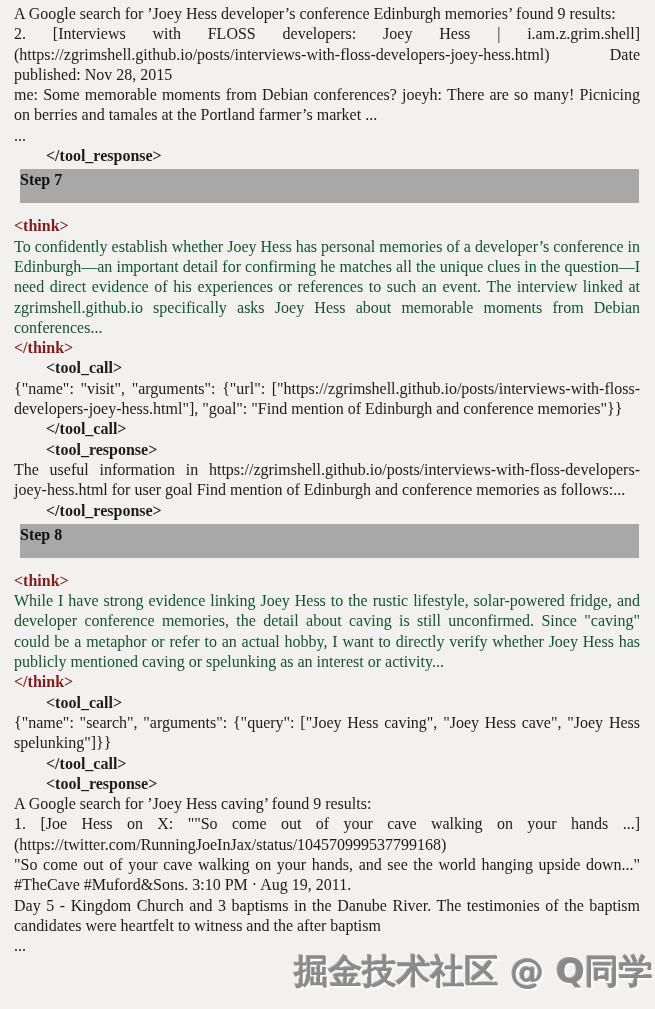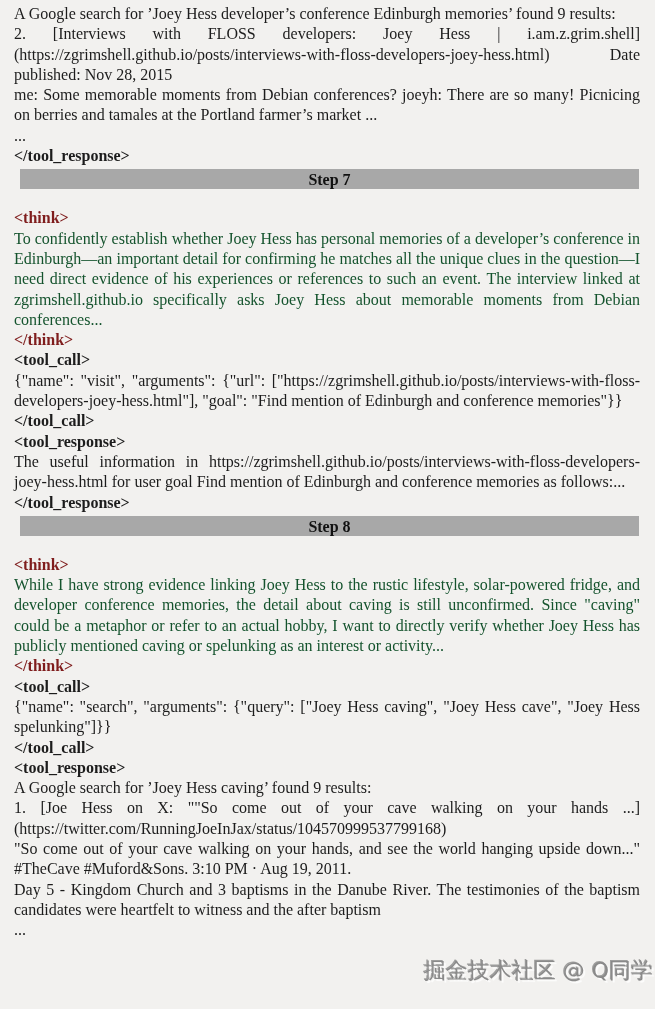--- a/index.html
+++ b/index.html
@@ -19,48 +19,49 @@
     padding: 4px 15px 0 14px;
   }
   p {
     margin: 0;
     text-align: justify;
     overflow-wrap: break-word;
   }
   .tag {
     font-weight: bold;
     text-align: left;
+    margin-left: 32px;
   }
   .think-tag {
     font-weight: bold;
     color: #7f1d1d;
     text-align: left;
   }
   .think-text {
     color: #14532d;
   }
   .step-bar {
     background: #a8a8a8;
-    margin: 3px 1px 19px 6px;
-    height: 20px;
+    margin: 3px 1px 13px 6px;
+    height: 34px;
     line-height: 21px;
-    text-align: center;
     font-weight: bold;
     color: #111;
   }
   .watermark {
     position: absolute;
     top: 956px;
     right: 2px;
-    font-size: 22px;
+    font-size: 34px;
     line-height: 30px;
     color: #8a8a8a;
     text-shadow: 2px 2px 1px rgba(255,255,255,0.9), -1px -1px 0 rgba(90,90,90,0.55);
     white-space: nowrap;
     font-family: "DejaVu Sans", "Liberation Sans", sans-serif;
+    font-weight: bold;
   }
 </style>
 </head>
 <body>
 
 <div class="content">
 
   <p>A Google search for ’Joey Hess developer’s conference Edinburgh memories’ found 9 results:</p>
   <p>2. [Interviews with FLOSS developers: Joey Hess | i.am.z.grim.shell](https://zgrimshell.github.io/posts/interviews-with-floss-developers-joey-hess.html) Date published: Nov 28, 2015</p>
   <p>me: Some memorable moments from Debian conferences? joeyh: There are so many! Picnicing on berries and tamales at the Portland farmer’s market ...</p>

